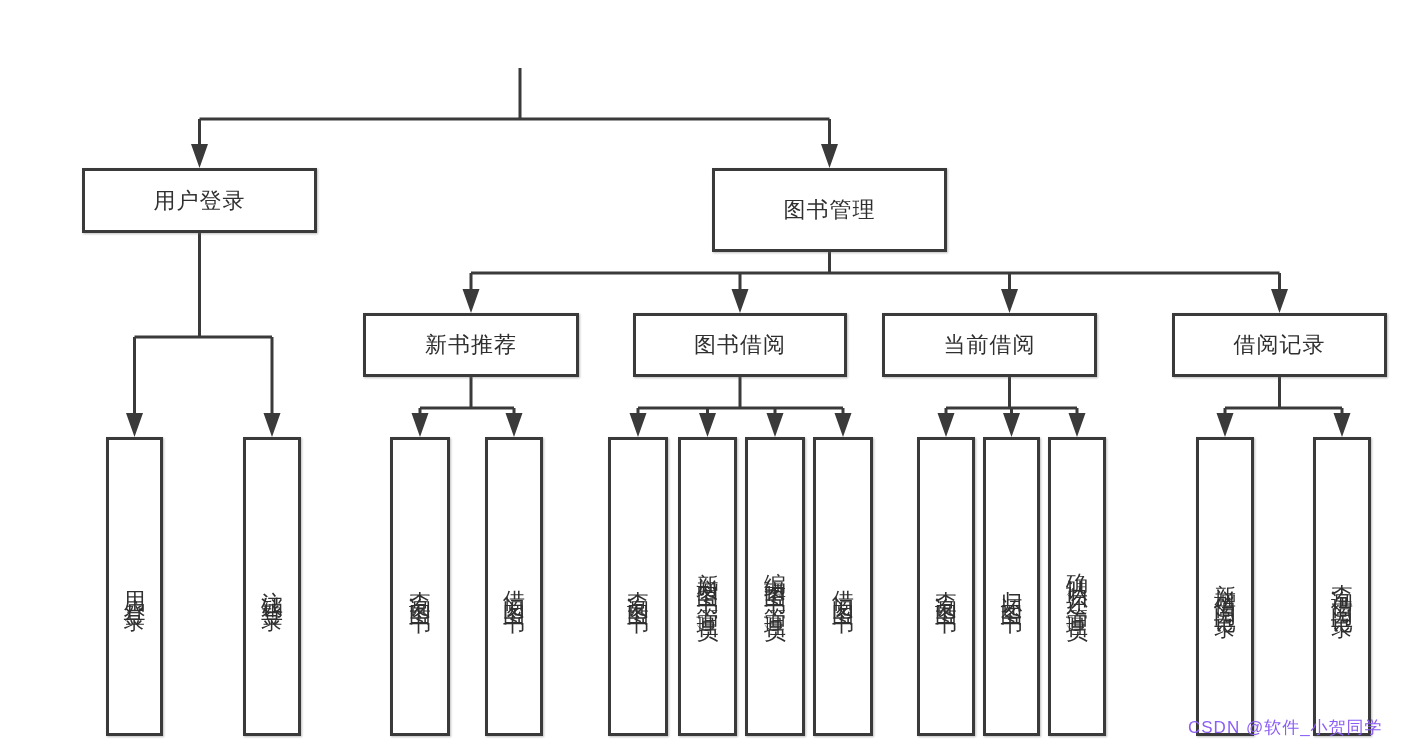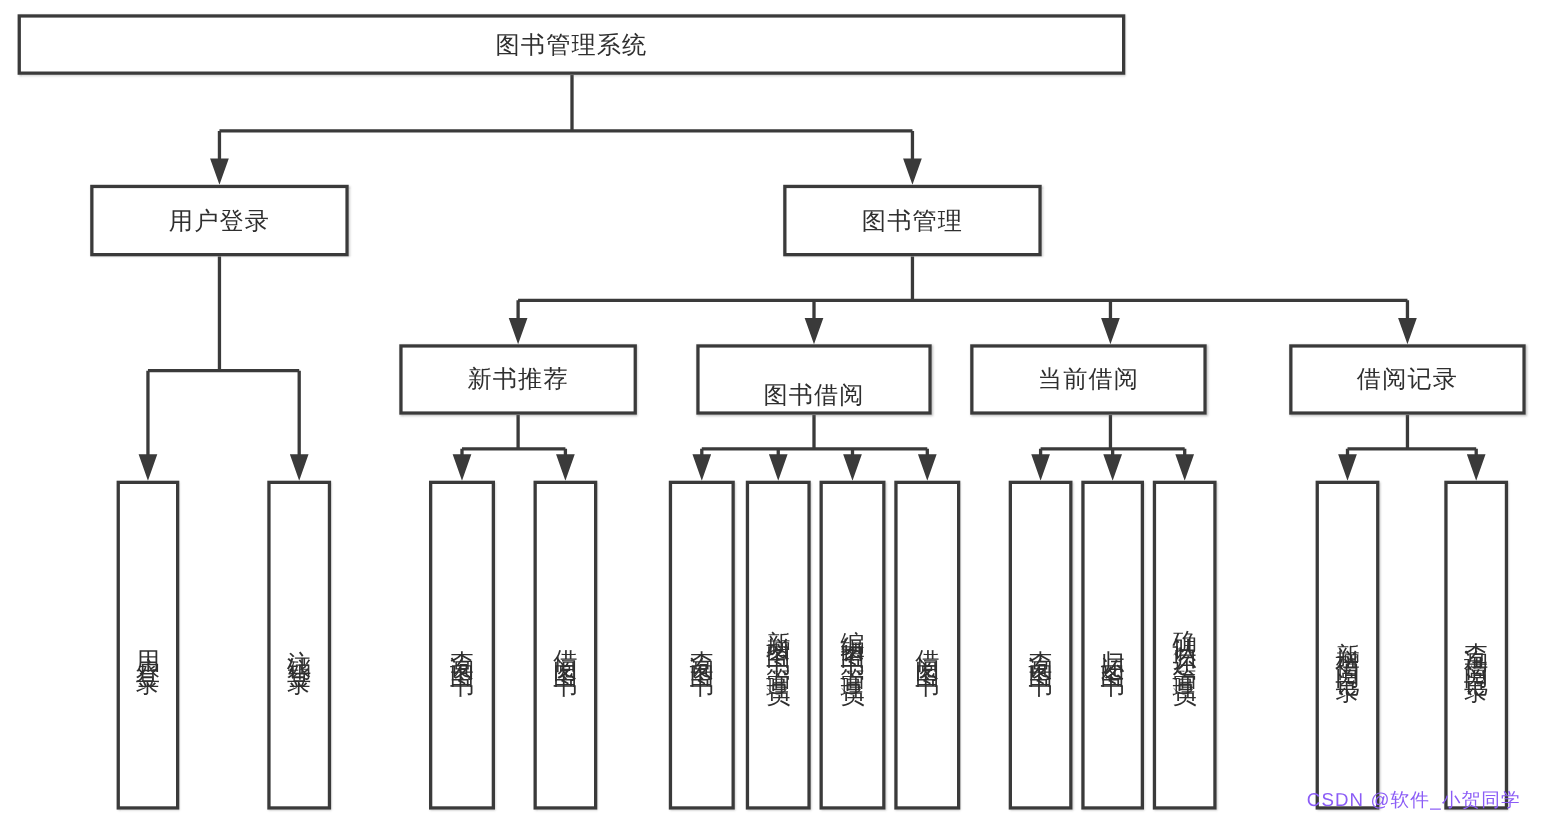--- a/index.html
+++ b/index.html
@@ -83,35 +83,32 @@
       M699,413 L716,413 L707.5,437 Z
       M766.5,413 L783.5,413 L775,437 Z
       M834.5,413 L851.5,413 L843,437 Z
       M937.5,413 L954.5,413 L946,437 Z
       M1003,413 L1020,413 L1011.5,437 Z
       M1068.5,413 L1085.5,413 L1077,437 Z
       M1216.5,413 L1233.5,413 L1225,437 Z
       M1333.5,413 L1350.5,413 L1342,437 Z"></path>
   </svg>
 
-  <div class="box" style="left:16px;top:13px;width:1007px;height:55px;">
-    <span class="hlabel">图书管理系统</span>
-  </div>
 
   <div class="box" style="left:82px;top:168px;width:235px;height:65px;">
     <span class="hlabel">用户登录</span>
   </div>
-  <div class="box" style="left:712px;top:168px;width:235px;height:65px;">
+  <div class="box" style="left:712px;top:168px;width:235px;height:84px;">
     <span class="hlabel">图书管理</span>
   </div>
 
   <div class="box" style="left:363px;top:313px;width:216px;height:64px;text-align:right;">
     <span class="hlabel">新书推荐</span>
   </div>
-  <div class="box" style="left:633px;top:313px;width:214px;height:64px;align-items:flex-end;">
+  <div class="box" style="left:633px;top:313px;width:214px;height:64px;">
     <span class="hlabel">图书借阅</span>
   </div>
   <div class="box" style="left:882px;top:313px;width:215px;height:64px;">
     <span class="hlabel">当前借阅</span>
   </div>
   <div class="box" style="left:1172px;top:313px;width:215px;height:64px;">
     <span class="hlabel">借阅记录</span>
   </div>
 
   <div class="box" style="left:106px;top:437px;width:57px;height:299px;">

